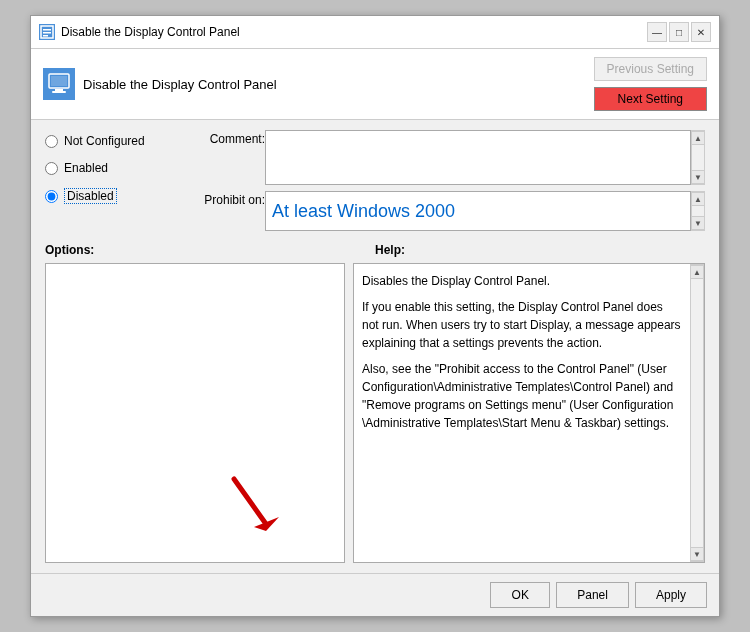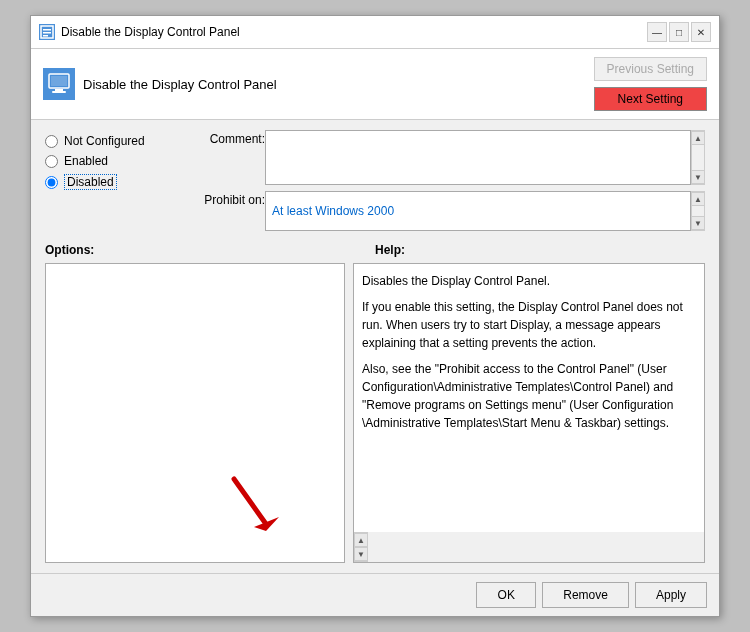--- a/index.html
+++ b/index.html
@@ -132,21 +132,21 @@
 
     .top-section {
       display: flex;
       gap: 10px;
       margin-bottom: 8px;
     }
 
     .radio-group {
       display: flex;
       flex-direction: column;
-      gap: 6px;
+      gap: 13px;
       padding-top: 4px;
       min-width: 120px;
     }
 
     .radio-item {
       display: flex;
       align-items: center;
       gap: 6px;
       cursor: pointer;
     }
@@ -206,21 +206,21 @@
       height: 40px;
       background: #fff;
       border: 1px solid #aaa;
       padding: 4px 6px;
       display: flex;
       align-items: center;
     }
 
     .supported-text {
       color: #0066cc;
-      font-size: 12px;
+      font-size: 18px;
     }
 
     .scrollbar-v {
       width: 14px;
       background: #f0f0f0;
       border: 1px solid #ccc;
       display: flex;
       flex-direction: column;
       align-items: center;
     }
@@ -300,21 +300,21 @@
       right: 60px;
     }
 
     .red-arrow {
       width: 60px;
       height: 70px;
     }
 
     .help-scroll-wrapper {
       display: flex;
-      flex-direction: column;
+      flex-direction: row;
       flex: 1;
       border: 1px solid #aaa;
     }
 
     .help-text-inner {
       flex: 1;
       padding: 8px;
       font-size: 12px;
       line-height: 1.5;
       background: #fff;
@@ -423,31 +423,31 @@
             <line x1="10" y1="10" x2="42" y2="55" stroke="#cc0000" stroke-width="5" stroke-linecap="round"></line>
             <polygon points="30,58 55,48 42,62" fill="#cc0000"></polygon>
           </svg>
         </div>
       </div>
 
       <div class="help-scroll-wrapper">
         <div class="help-text-inner">
           <p>Disables the Display Control Panel.</p>
           <p>
-            <span>If you enable this setting, the Display Control Panel does not run. </span><span class="red-text">When users try to start Display, a message appears explaining that a setting prevents the action.</span>
+            <span>If you enable this setting, the Display Control Panel does not run. </span><span class="red-text">When users try to start Display, a message appears explaining that a settings prevents the action.</span>
           </p>
           <p>Also, see the "Prohibit access to the Control Panel" (User Configuration\Administrative Templates\Control Panel) and "Remove programs on Settings menu" (User Configuration \Administrative Templates\Start Menu &amp; Taskbar) settings.</p>
         </div>
         <div class="scrollbar-v">
           <div class="scroll-arrow">▲</div>
           <div class="scroll-thumb"></div>
           <div class="scroll-arrow">▼</div>
         </div>
       </div>
     </div>
   </div>
 
   <div class="footer">
     <button class="footer-btn">OK</button>
-    <button class="footer-btn">Remove</button>
+    <button class="footer-btn">Panel</button>
     <button class="footer-btn">Apply</button>
   </div>
 </div>
 
 </body></html>

